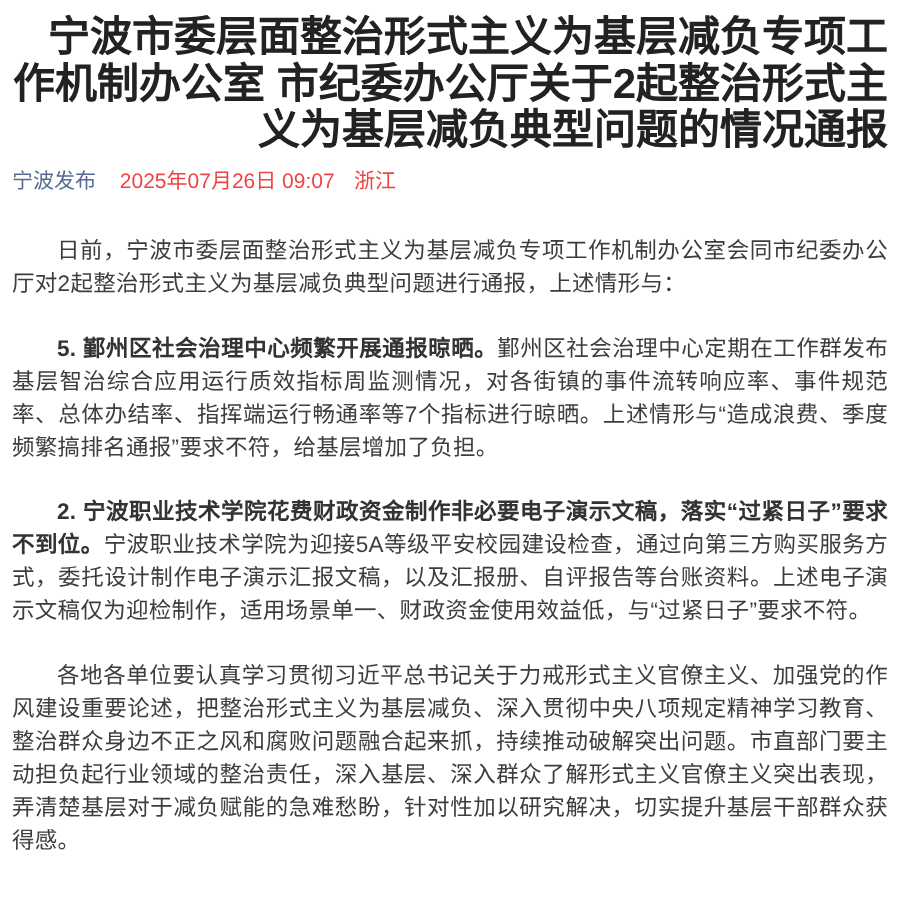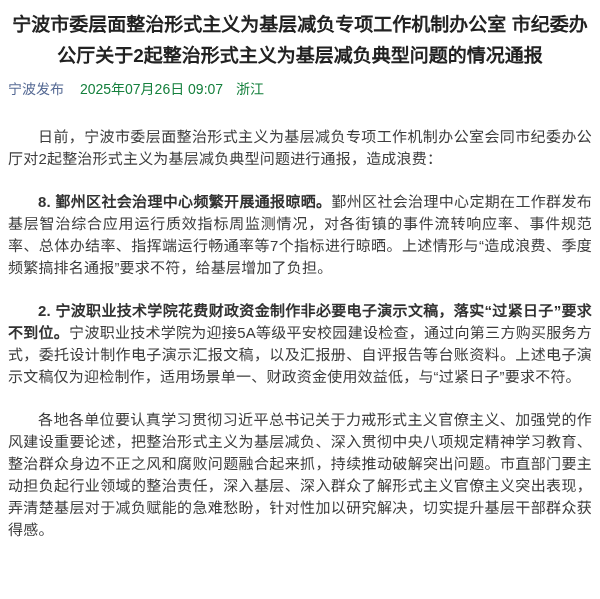--- a/index.html
+++ b/index.html
@@ -9,39 +9,39 @@
     height: 599px;
     overflow: hidden;
     background: #ffffff;
     font-family: "Liberation Sans", "DejaVu Sans", sans-serif;
   }
   .article {
     padding: 9px 8px 0 8px;
   }
   .article-title {
     margin: 0;
-    font-size: 19px;
+    font-size: 28px;
     line-height: 31px;
     font-weight: 700;
     color: #222222;
-    text-align: center;
+    text-align: right;
   }
   .byline {
     margin-top: 8px;
     font-size: 14px;
     line-height: 20px;
     white-space: nowrap;
   }
   .byline .account {
     color: #576b95;
     margin-right: 12px;
     cursor: pointer;
   }
   .byline .meta {
-    color: #15803d;
+    color: #ef4444;
     margin-right: 9px;
   }
   .content {
     margin-top: 27px;
   }
   .content p {
     margin: 0 0 21px 0;
     font-size: 15px;
     line-height: 22px;
     color: #3d3d3d;
@@ -61,23 +61,23 @@
 
   <h1 class="article-title">宁波市委层面整治形式主义为基层减负专项工作机制办公室 市纪委办公厅关于2起整治形式主义为基层减负典型问题的情况通报</h1>
 
   <div class="byline">
     <span class="account">宁波发布</span>
     <span class="meta">2025年07月26日 09:07</span>
     <span class="meta">浙江</span>
   </div>
 
   <div class="content">
-    <p><strong></strong><span>日前，宁波市委层面整治形式主义为基层减负专项工作机制办公室会同市纪委办公厅对2起整治形式主义为基层减负典型问题进行通报，造成浪费：</span></p>
+    <p><strong></strong><span>日前，宁波市委层面整治形式主义为基层减负专项工作机制办公室会同市纪委办公厅对2起整治形式主义为基层减负典型问题进行通报，上述情形与：</span></p>
 
-    <p><strong>8. 鄞州区社会治理中心频繁开展通报晾晒。</strong><span>鄞州区社会治理中心定期在工作群发布基层智治综合应用运行质效指标周监测情况，对各街镇的事件流转响应率、事件规范率、总体办结率、指挥端运行畅通率等7个指标进行晾晒。上述情形与“造成浪费、季度频繁搞排名通报”要求不符，给基层增加了负担。</span></p>
+    <p><strong>5. 鄞州区社会治理中心频繁开展通报晾晒。</strong><span>鄞州区社会治理中心定期在工作群发布基层智治综合应用运行质效指标周监测情况，对各街镇的事件流转响应率、事件规范率、总体办结率、指挥端运行畅通率等7个指标进行晾晒。上述情形与“造成浪费、季度频繁搞排名通报”要求不符，给基层增加了负担。</span></p>
 
     <p><strong>2. 宁波职业技术学院花费财政资金制作非必要电子演示文稿，落实“过紧日子”要求不到位。</strong><span>宁波职业技术学院为迎接5A等级平安校园建设检查，通过向第三方购买服务方式，委托设计制作电子演示汇报文稿，以及汇报册、自评报告等台账资料。上述电子演示文稿仅为迎检制作，适用场景单一、财政资金使用效益低，与“过紧日子”要求不符。</span></p>
 
 
     <p><strong></strong><span>各地各单位要认真学习贯彻习近平总书记关于力戒形式主义官僚主义、加强党的作风建设重要论述，把整治形式主义为基层减负、深入贯彻中央八项规定精神学习教育、整治群众身边不正之风和腐败问题融合起来抓，持续推动破解突出问题。市直部门要主动担负起行业领域的整治责任，深入基层、深入群众了解形式主义官僚主义突出表现，弄清楚基层对于减负赋能的急难愁盼，针对性加以研究解决，切实提升基层干部群众获得感。</span></p>
   </div>
 
 </div>
 
 </body></html>

